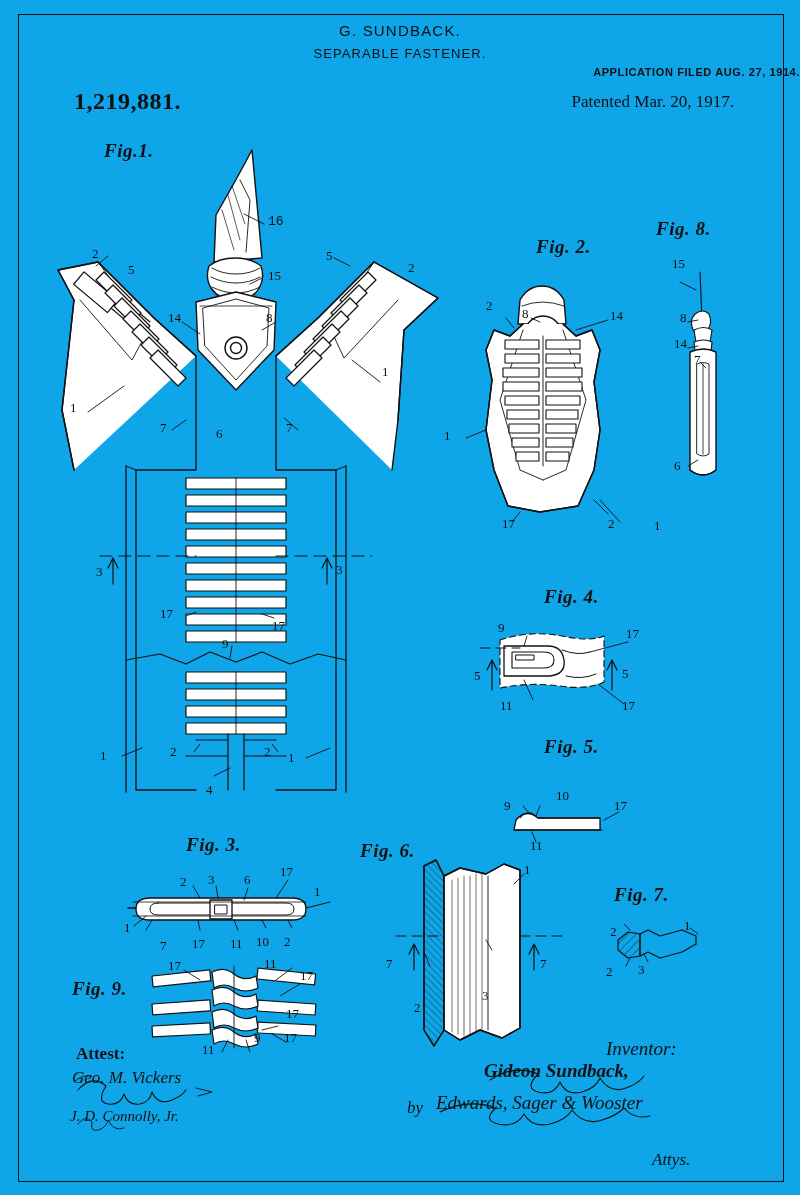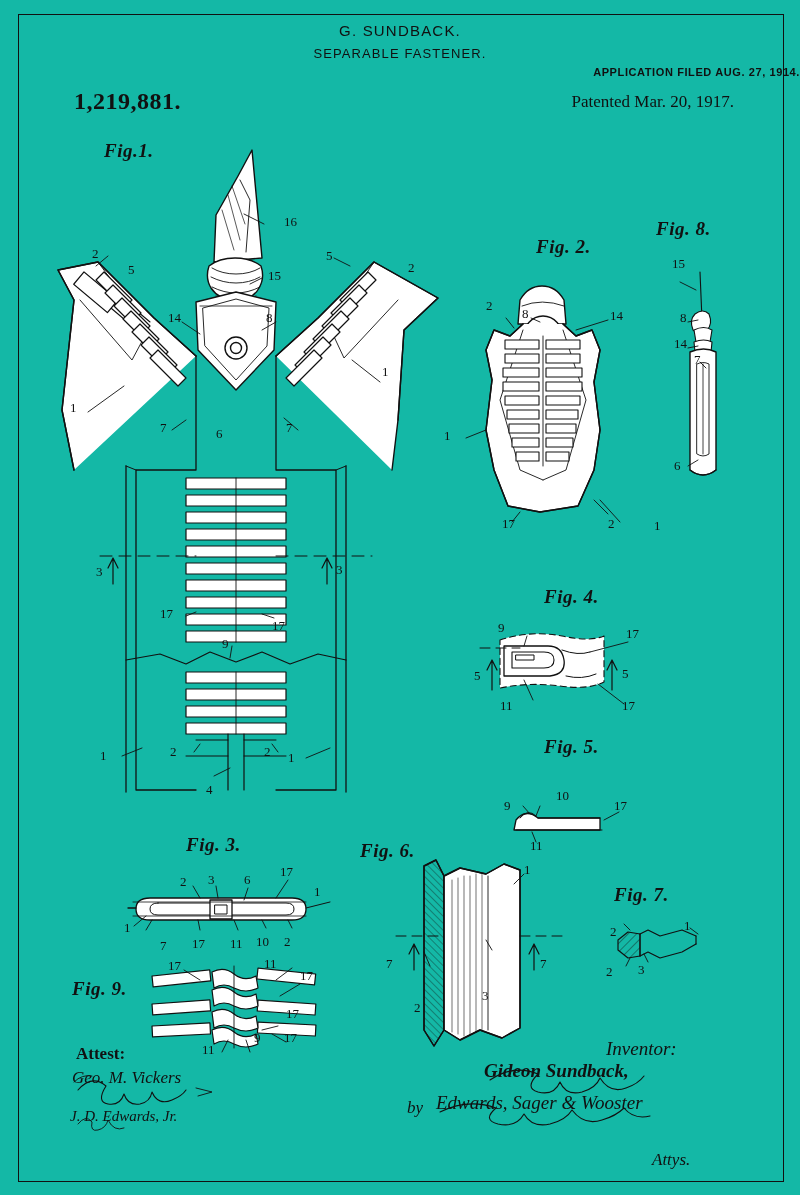--- a/index.html
+++ b/index.html
@@ -12,21 +12,21 @@
     height: 1195px;
     position: relative;
     font-family: "Liberation Serif", serif;
     color: #111;
     overflow: hidden;
   }
   .page {
     position: absolute;
     left: 0; top: 0;
     width: 800px; height: 1195px;
-    background: #14b8a6;
+    background: #0ea5e9;
   }
   .border-frame {
     position: absolute;
     left: 18px; top: 14px;
     width: 764px; height: 1166px;
     border: 1.5px solid #111;
   }
   .abs { position: absolute; }
 
   
@@ -428,21 +428,21 @@
   <div class="abs figlabel" style="left:104px; top:140px;text-align:center;">Fig.1.</div>
   <div class="abs figlabel" style="left:536px; top:236px;">Fig. 2.</div>
   <div class="abs figlabel" style="left:656px; top:218px;">Fig. 8.</div>
   <div class="abs figlabel" style="left:544px; top:586px;">Fig. 4.</div>
   <div class="abs figlabel" style="left:544px; top:736px;">Fig. 5.</div>
   <div class="abs figlabel" style="left:186px; top:834px;">Fig. 3.</div>
   <div class="abs figlabel" style="left:360px; top:840px;">Fig. 6.</div>
   <div class="abs figlabel" style="left:614px; top:872px;margin-top:12px;">Fig. 7.</div>
   <div class="abs figlabel" style="left:72px; top:978px;">Fig. 9.</div>
 
-  <div class="abs reflabel" style="left:284px; top:214px;">16</div>
+  <div class="abs reflabel" style="left:268px; top:214px;font-family:Liberation Mono, monospace;">16</div>
   <div class="abs reflabel" style="left:92px; top:246px;">2</div>
   <div class="abs reflabel" style="left:128px; top:262px;">5</div>
   <div class="abs reflabel" style="left:268px; top:268px;">15</div>
   <div class="abs reflabel" style="left:326px; top:248px;">5</div>
   <div class="abs reflabel" style="left:408px; top:260px;">2</div>
   <div class="abs reflabel" style="left:168px; top:310px;">14</div>
   <div class="abs reflabel" style="left:266px; top:310px;">8</div>
   <div class="abs reflabel" style="left:382px; top:364px;">1</div>
   <div class="abs reflabel" style="left:70px; top:400px;">1</div>
   <div class="abs reflabel" style="left:160px; top:420px;">7</div>
@@ -512,20 +512,20 @@
   <div class="abs reflabel" style="left:264px; top:956px;">11</div>
   <div class="abs reflabel" style="left:300px; top:968px;">17</div>
   <div class="abs reflabel" style="left:286px; top:1006px;">17</div>
   <div class="abs reflabel" style="left:254px; top:1030px;">9</div>
   <div class="abs reflabel" style="left:284px; top:1030px;">17</div>
   <div class="abs reflabel" style="left:202px; top:1042px;">11</div>
   <div class="abs reflabel" style="left:234px; top:1042px;"></div>
 
   <div class="abs attest" style="left:76px; top:1044px;">Attest:</div>
   <div class="abs sig" style="left:72px; top:1068px; font-size:17px; color:#111;">Geo. M. Vickers</div>
-  <div class="abs sig-sm" style="left:70px; top:1108px;">J. D. Edwards, Jr.</div>
+  <div class="abs sig-sm" style="left:70px; top:1108px;">J. D. Connolly, Jr.</div>
 
   <div class="abs inventor-word" style="left:606px; top:1038px;">Inventor:</div>
   <div class="abs sig" style="left:484px; top:1060px;font-weight:bold;">Gideon Sundback,</div>
   <div class="abs byword" style="left:394px; top:1098px;margin-left:13px;">by</div>
   <div class="abs sig" style="left:436px; top:1092px;">Edwards, Sager &amp; Wooster</div>
   <div class="abs attys" style="left:652px; top:1120px;margin-top:30px;">Attys.</div>
 </div>
 
 </body></html>

